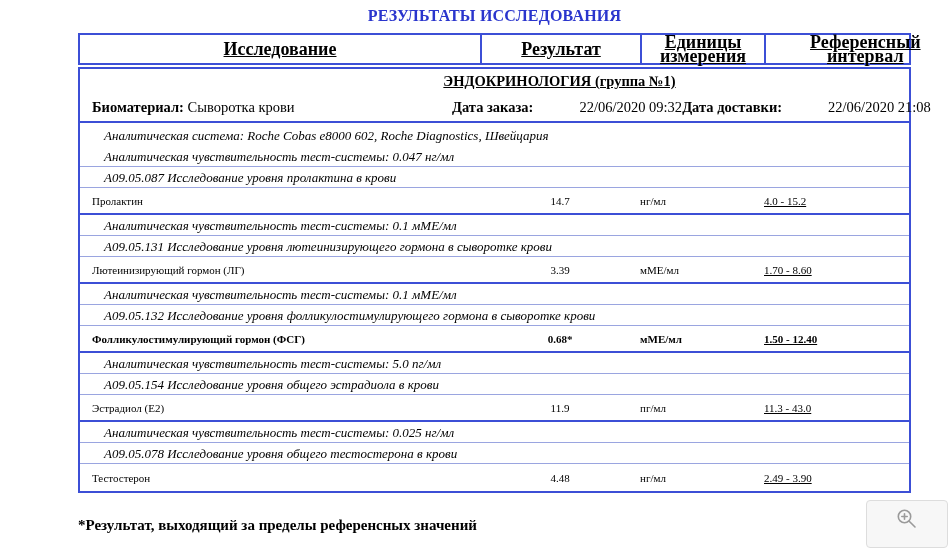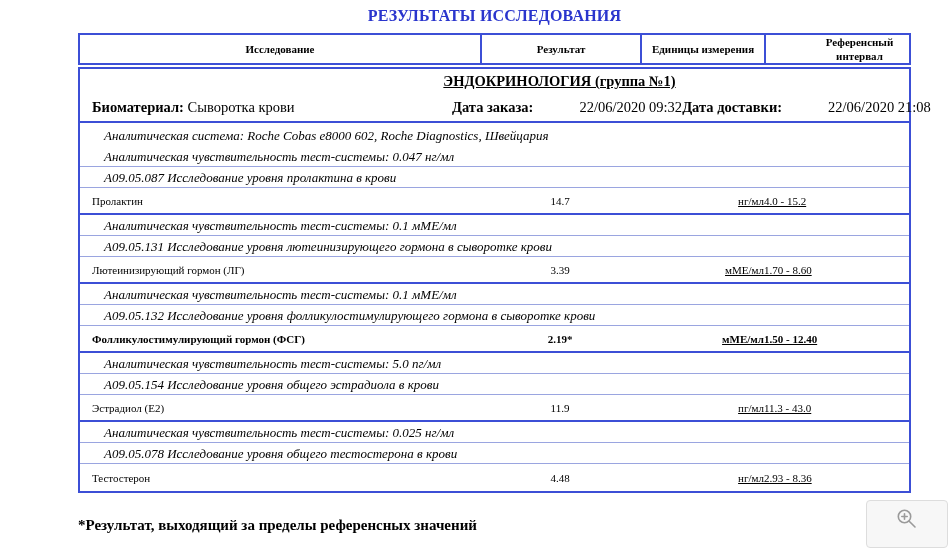--- a/index.html
+++ b/index.html
@@ -16,21 +16,21 @@
     position:relative;width:948px;height:560px;background:#fff;overflow:hidden;
     font-family:"Liberation Serif","DejaVu Serif",serif;color:#000;
   }
   .title{
     position:absolute;top:7px;left:78px;width:833px;text-align:center;
     color:var(--title);font-weight:bold;font-size:16px;letter-spacing:.2px;
   }
   .report{position:absolute;left:78px;top:33px;width:833px;}
   .thead{
     display:flex;border:2px solid var(--accent);height:32px;
-    font-weight:bold;font-size:11px;text-align:center;background:#fff;
+    font-weight:bold;font-size:18px;text-align:center;background:#fff;text-decoration:underline;
   }
   .th{display:flex;align-items:center;justify-content:center;line-height:14px;}
   .th.c-name{flex:0 0 400px;}
   .th.c-res{flex:0 0 160px;border-left:2px solid var(--accent);}
   .th.c-unit{flex:0 0 124px;border-left:2px solid var(--accent);}
   .th.c-ref{flex:1;border-left:2px solid var(--accent);padding-left:44px;}
   .tbody{border:2px solid var(--accent);margin-top:2px;background:#fff;}
   .group-row{
     height:24px;line-height:24px;text-align:center;font-weight:bold;
     text-decoration:underline;font-size:14.5px;padding-left:130px;
@@ -44,21 +44,21 @@
   .info-row{
     font-style:italic;font-size:13px;height:21px;line-height:21px;
     padding-left:24px;white-space:nowrap;overflow:hidden;
   }
   .sys-row{height:23px;line-height:25px;}
   .sep-thin{border-bottom:1px solid var(--sep);}
   .sep-strong{border-bottom:2px solid var(--accent);}
   .result-row{display:flex;align-items:center;height:27px;font-size:11px;}
   .result-row .c-name{flex:0 0 400px;padding-left:12px;}
   .result-row .c-res{flex:0 0 160px;text-align:center;}
-  .result-row .c-unit{flex:0 0 124px;text-align:right;text-decoration:underline;}
+  .result-row .c-unit{flex:0 0 124px;text-align:left;}
   .result-row .c-ref{flex:1;text-align:left;text-decoration:underline;}
   .result-row.bold{font-weight:bold;}
   .footnote{position:absolute;left:78px;top:517px;font-weight:bold;font-size:15px;}
   .zoom-btn{
     position:absolute;left:866px;top:500px;width:82px;height:48px;
     background:var(--panel);border:1px solid var(--panelBorder);border-radius:4px;
     display:flex;align-items:flex-start;justify-content:center;padding-top:6px;cursor:pointer;
   }
   .zoom-btn svg{display:block;}
 </style>
@@ -112,41 +112,41 @@
         <div class="c-name">Лютеинизирующий гормон (ЛГ)</div>
         <div class="c-res">3.39</div>
         <div class="c-unit">мМЕ/мл</div>
         <div class="c-ref">1.70 - 8.60</div>
       </div>
 
       <div class="info-row sep-thin">Аналитическая чувствительность тест-системы: 0.1 мМЕ/мл</div>
       <div class="info-row sep-thin">А09.05.132 Исследование уровня фолликулостимулирующего гормона в сыворотке крови</div>
       <div class="result-row bold sep-strong">
         <div class="c-name">Фолликулостимулирующий гормон (ФСГ)</div>
-        <div class="c-res">2.19*</div>
+        <div class="c-res">0.68*</div>
         <div class="c-unit">мМЕ/мл</div>
         <div class="c-ref">1.50 - 12.40</div>
       </div>
 
       <div class="info-row sep-thin">Аналитическая чувствительность тест-системы: 5.0 пг/мл</div>
       <div class="info-row sep-thin">А09.05.154 Исследование уровня общего эстрадиола в крови</div>
       <div class="result-row sep-strong">
         <div class="c-name">Эстрадиол (Е2)</div>
         <div class="c-res">11.9</div>
         <div class="c-unit">пг/мл</div>
         <div class="c-ref">11.3 - 43.0</div>
       </div>
 
       <div class="info-row sep-thin">Аналитическая чувствительность тест-системы: 0.025 нг/мл</div>
       <div class="info-row sep-thin">А09.05.078 Исследование уровня общего тестостерона в крови</div>
       <div class="result-row">
         <div class="c-name">Тестостерон</div>
         <div class="c-res">4.48</div>
         <div class="c-unit">нг/мл</div>
-        <div class="c-ref">2.93 - 8.36</div>
+        <div class="c-ref">2.49 - 3.90</div>
       </div>
 
     </div>
   </div>
 
   <div class="footnote">*Результат, выходящий за пределы референсных значений</div>
 
   <div class="zoom-btn">
     <svg width="24" height="24" viewBox="0 0 24 24" fill="none" stroke="#9a9a9a" stroke-width="1.6" stroke-linecap="round">
       <circle cx="9.5" cy="9.5" r="6.2"></circle>

